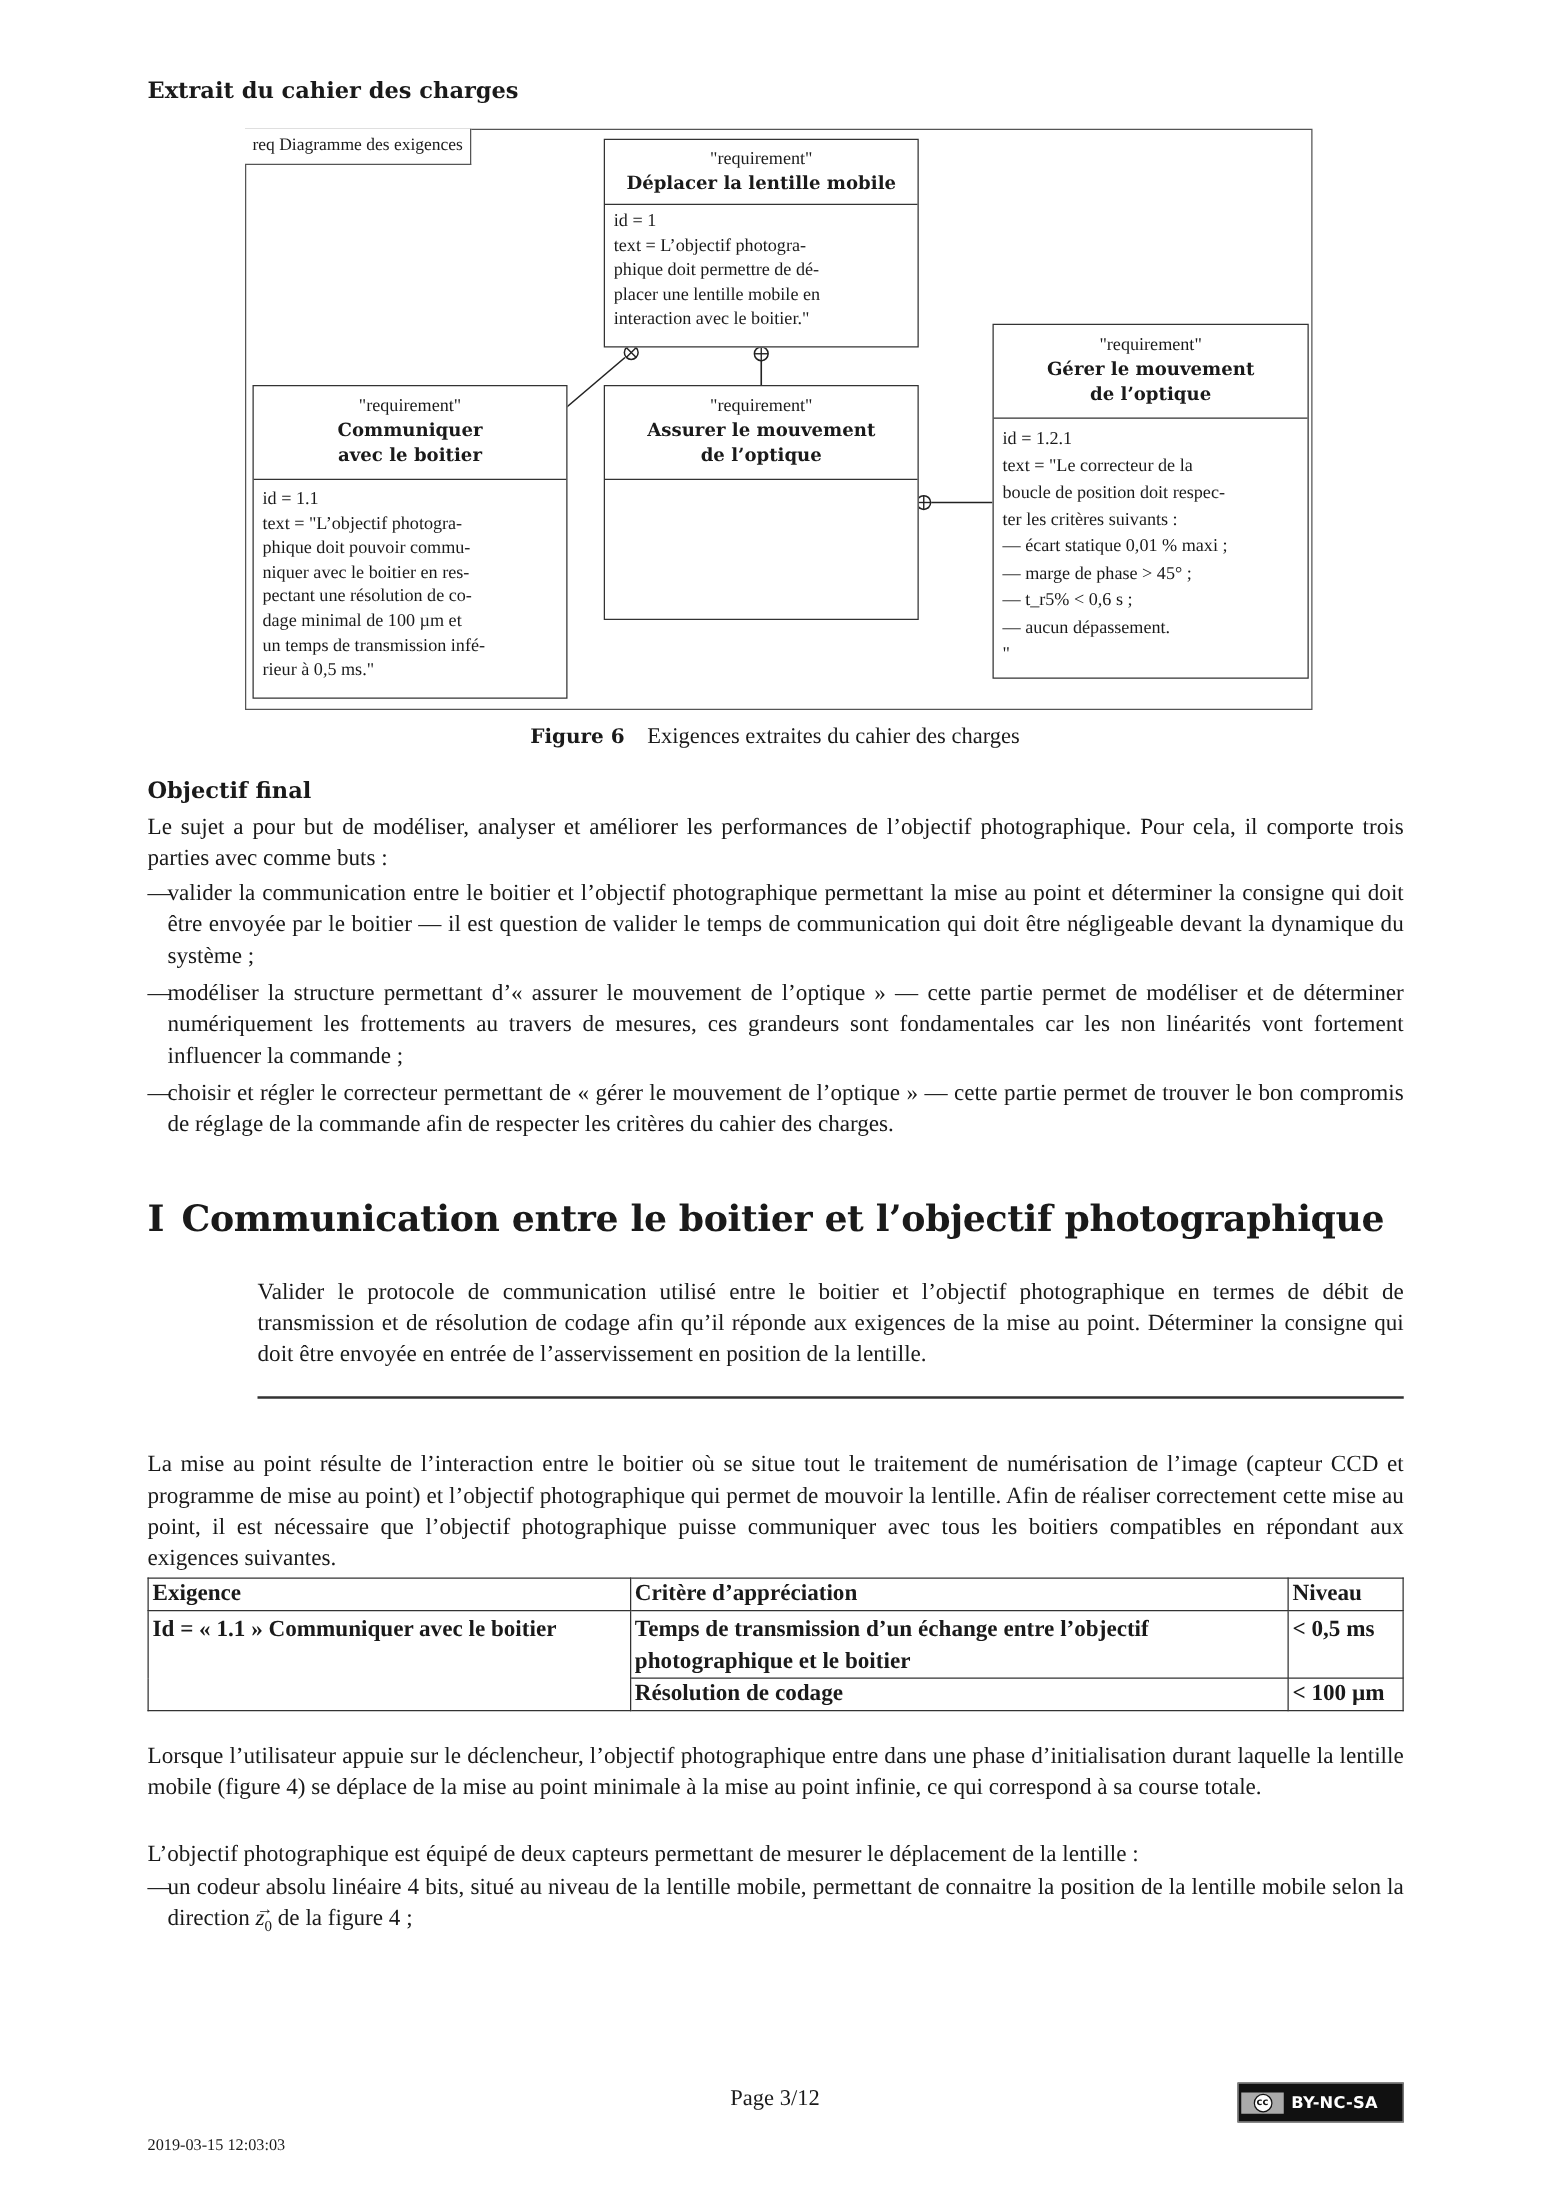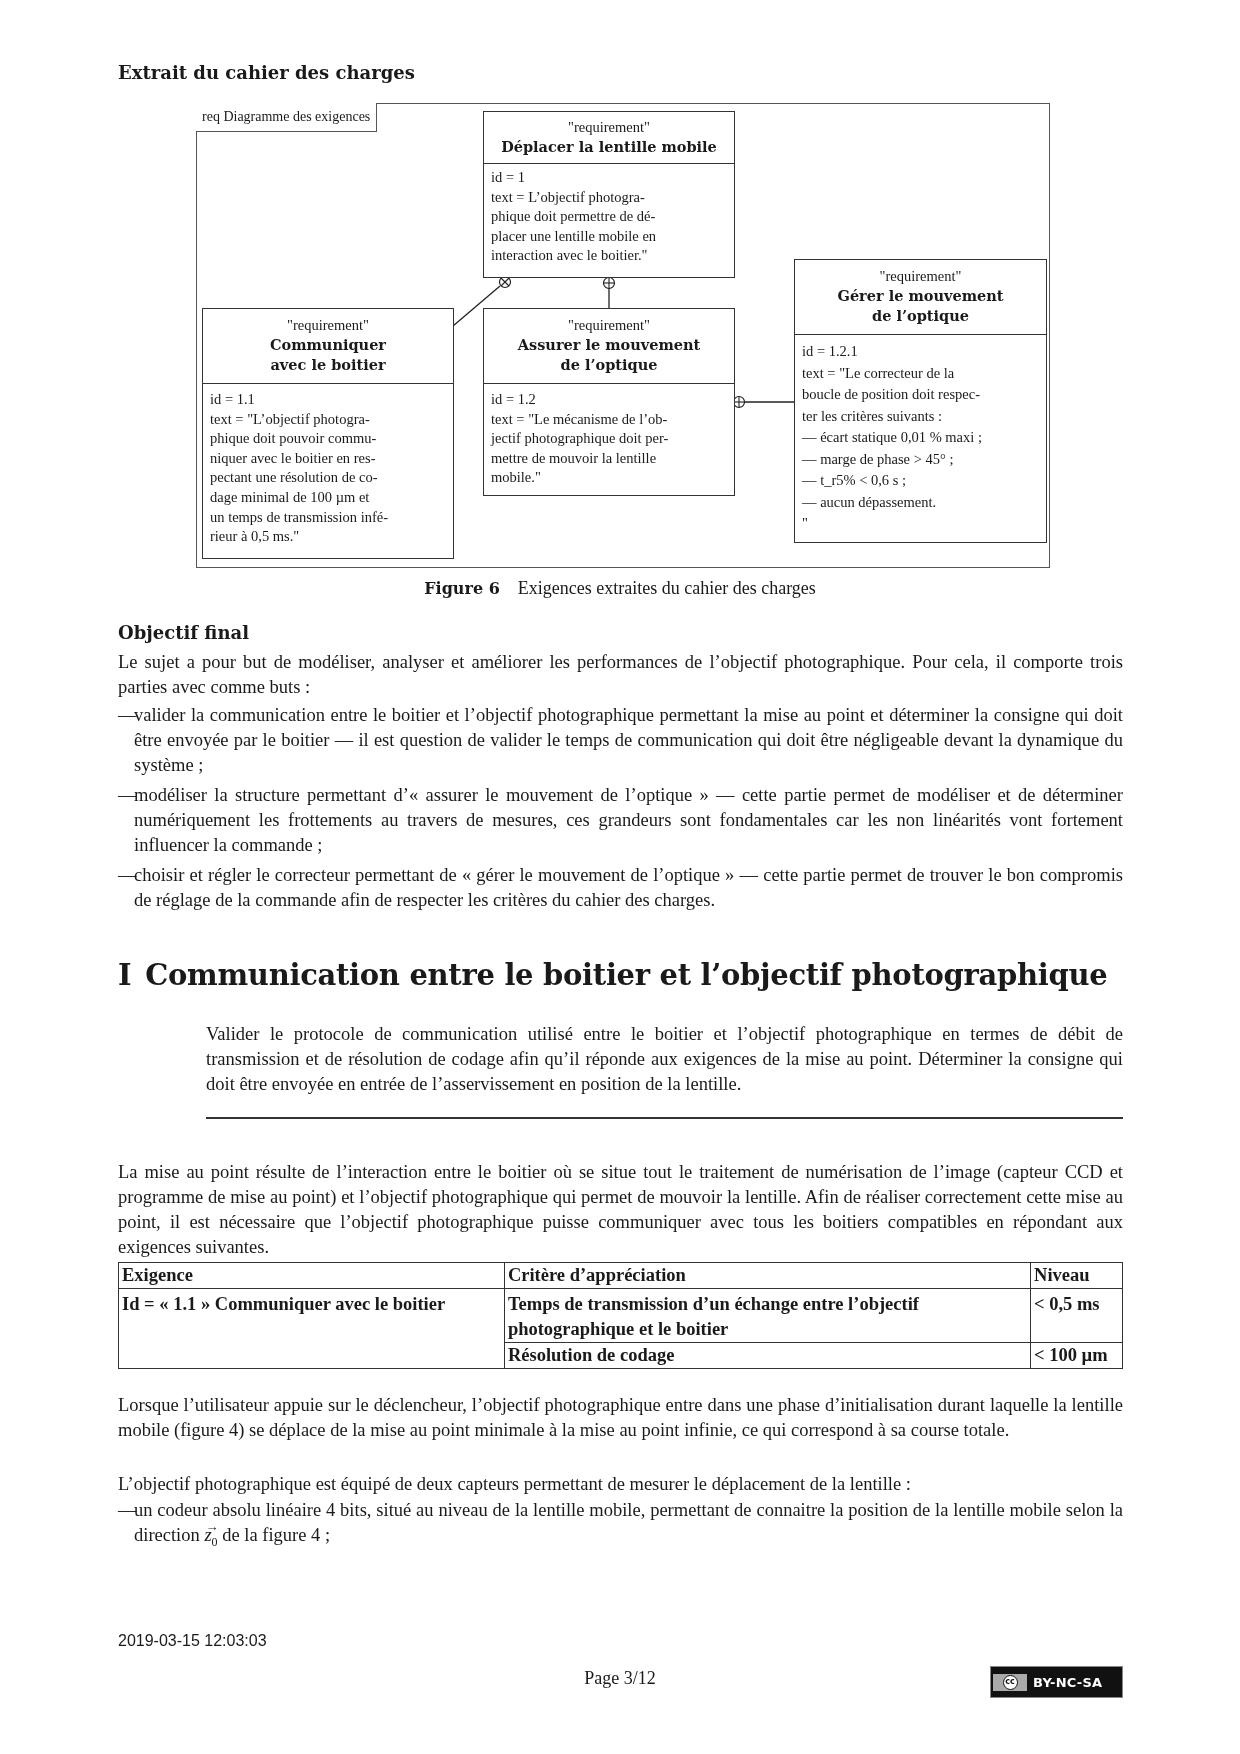--- a/index.html
+++ b/index.html
@@ -37,21 +37,21 @@
   .objbox { left: 206px; top: 1020px; width: 917px; }
   .objbox .title-row { display: flex; align-items: center; height: 24px; }
   .objbox .rule-short { width: 44px; border-top: 1.5px solid #333; margin-right: 8px; }
   .objbox .title { font-weight: bold; font-size: 18px; font-family: "DejaVu Serif", serif; }
   .objbox .rule-long { flex: 1; border-top: 1.5px solid #333; margin-left: 8px; }
   .objbox .text { font-size: 18.5px; line-height: 25px; text-align: justify; font-family: "Liberation Serif", serif; margin-top: 2px; padding-bottom: 20px; border-bottom: 2px solid #333; }
 
   table.crit { position: absolute; left: 118px; top: 1262px; width: 1005px; border-collapse: collapse; font-size: 18.5px; font-family: "Liberation Serif", serif; }
   table.crit td, table.crit th { border: 1.5px solid #333; padding: 0 3px; text-align: left; font-weight: bold; vertical-align: top; line-height: 25px; }
 
-  .footer-date { left: 118px; top: 1632px; font-size: 16px; font-family: Liberation Sans, sans-serif; }
+  .footer-date { left: 118px; top: 1708px; font-size: 13px; font-family: Liberation Serif, serif; }
   .footer-page { left: 0; width: 1240px; top: 1668px; text-align: center; font-size: 18px; font-family: "Liberation Serif", serif; }
   .cc-badge { left: 990px; top: 1666px; width: 133px; height: 32px; background: #111; border: 1.5px solid #888; box-sizing: border-box; display: flex; align-items: center; }
   .cc-badge .cc { width: 34px; height: 17px; background: #aaa; display: flex; align-items: center; justify-content: center; margin-left: 2px; }
   .cc-badge .cc span { display: inline-block; width: 15px; height: 15px; border-radius: 50%; background: #fff; border: 1.5px solid #111; box-sizing: border-box; font: bold 8px/12px "DejaVu Sans", sans-serif; text-align: center; color: #111; }
   .cc-badge .lic { color: #fff; font: bold 13px "DejaVu Sans", sans-serif; margin-left: 6px; letter-spacing: 0.2px; }
 </style>
 </head>
 <body>
 
 <div class="abs h-extrait">Extrait du cahier des charges</div>
@@ -110,27 +110,20 @@
     <div class="line">un temps de transmission infé-</div>
     <div class="line">rieur à 0,5 ms."</div>
   </div>
 </div>
 
 <div class="req" style="left:483px;top:308px;width:252px;height:188px;">
   <div class="head">
     <div class="stereo">"requirement"</div>
     <div class="name">Assurer le mouvement</div>
     <div class="name">de l’optique</div>
-  </div>
-  <div class="body" style="line-height:19.6px;">
-    <div class="line">id = 1.2</div>
-    <div class="line">text = "Le mécanisme de l’ob-</div>
-    <div class="line">jectif photographique doit per-</div>
-    <div class="line">mettre de mouvoir la lentille</div>
-    <div class="line">mobile."</div>
   </div>
 </div>
 
 <div class="req" style="left:794px;top:259px;width:253px;height:284px;">
   <div class="head">
     <div class="stereo">"requirement"</div>
     <div class="name">Gérer le mouvement</div>
     <div class="name">de l’optique</div>
   </div>
   <div class="body" style="line-height:21.5px;">

